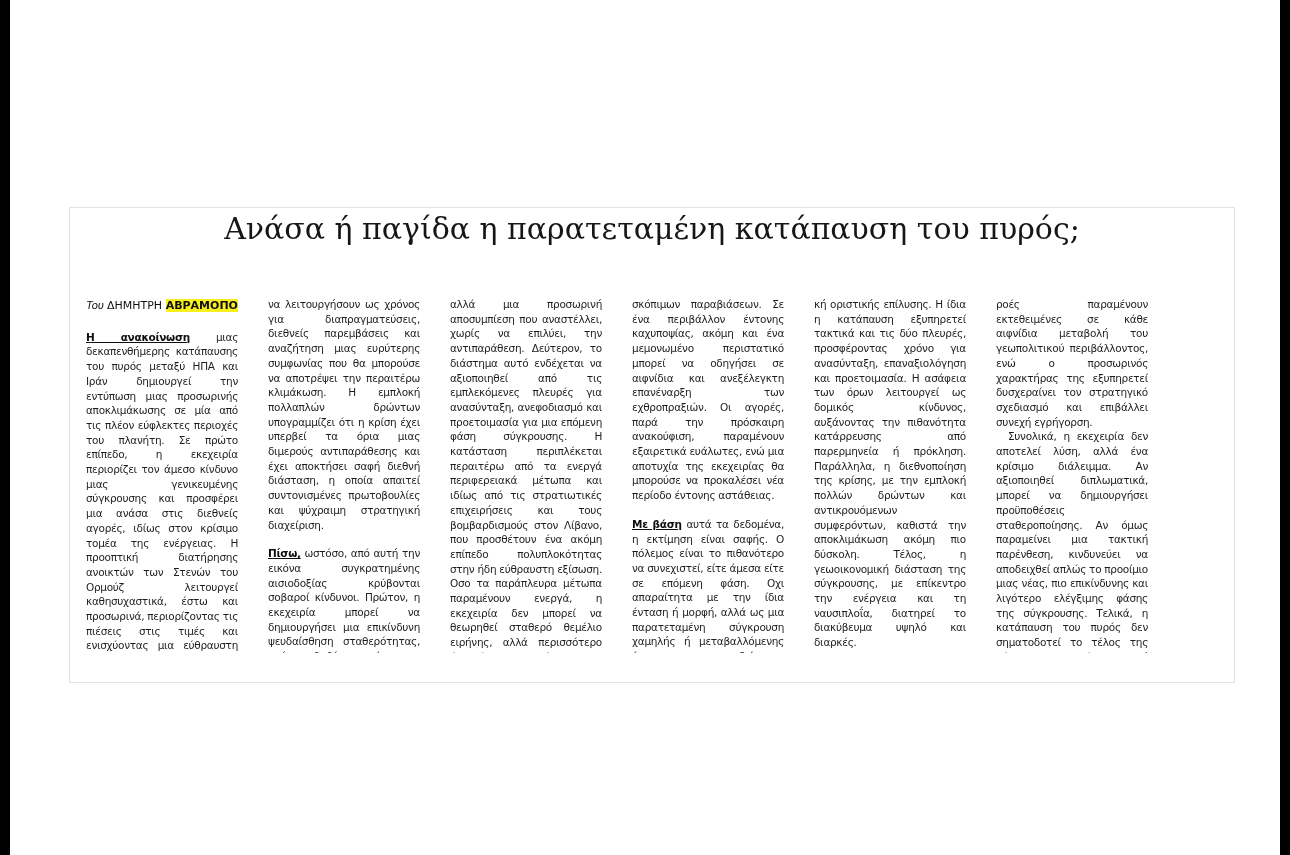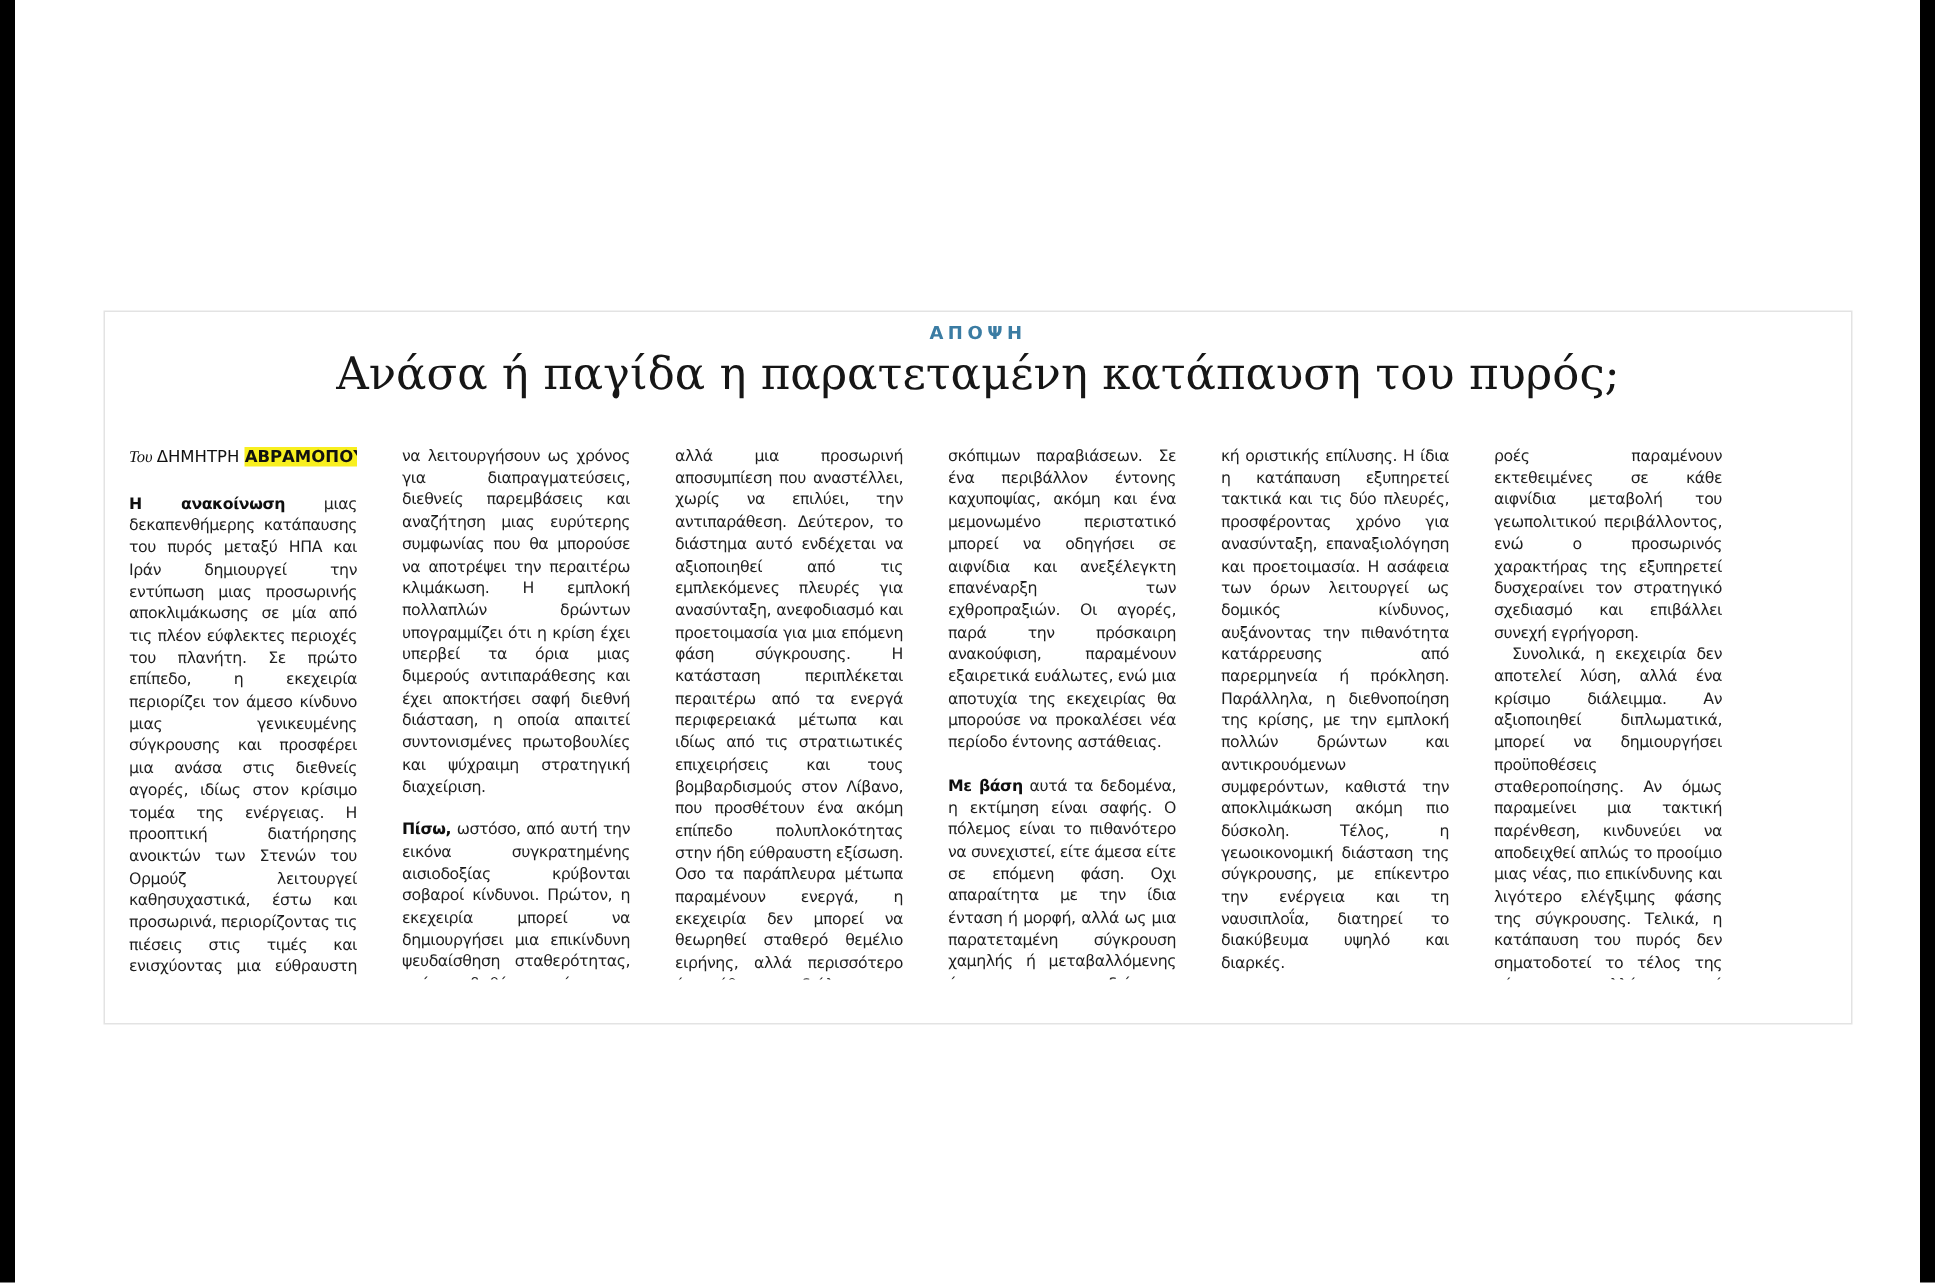--- a/index.html
+++ b/index.html
@@ -27,39 +27,38 @@
   }
   .col{
     width:152px;height:356px;overflow:hidden;
     font-size:10.5px;line-height:14.7px;letter-spacing:-0.3px;
     text-align:justify;color:#1e1e1e;
     hyphens:auto;-webkit-hyphens:auto;
   }
   .col p{margin:0;}
   .col p.gap{margin-top:14px;}
   .col p.indent{text-indent:12px;}
-  .col strong{color:#0f0f0f;}
+  .col strong{color:#0f0f0f;text-decoration:underline;}
   .byline{
     margin:1px 0 16px 0;font-size:11px;letter-spacing:0;color:#111;
     text-align:left;white-space:nowrap;
   }
-  .byline .prefix{font-family:Liberation Serif, serif;font-style:italic;font-weight:normal;}
+  .byline .prefix{font-family:Liberation Sans, sans-serif;font-style:italic;font-weight:normal;}
   .byline .name{font-weight:normal;}
   .hl{background:#f8ef1f;}
   .byline .hl{font-weight:bold;}
 </style>
 </head>
 <body>
 
 <div style="width:100%;height:100%;position:relative;">
   <div class="bar left"></div>
   <div class="bar right"></div>
 
   <div class="article-box">
-    <div class="kicker">ΑΠΟΨΗ</div>
     <h1 class="title">Ανάσα ή παγίδα η παρατεταμένη κατάπαυση του πυρός;</h1>
     <div class="columns" id="columns">
         <div class="col" lang="el">
           <div class="byline"><span class="prefix">Του </span><span class="name">ΔΗΜΗΤΡΗ </span><span class="hl">ΑΒΡΑΜΟΠΟΥΛΟΥ*</span></div>
           <p><strong>Η ανακοίνωση</strong><span> μιας δεκαπενθήμερης κατάπαυσης του πυρός μεταξύ ΗΠΑ και Ιράν δημιουργεί την εντύπωση μιας προσωρινής αποκλιμάκωσης σε μία από τις πλέον εύφλεκτες περιοχές του πλανήτη. Σε πρώτο επίπεδο, η εκεχειρία περιορίζει τον άμεσο κίνδυνο μιας γενικευμένης σύγκρουσης και προσφέρει μια ανάσα στις διεθνείς αγορές, ιδίως στον κρίσιμο τομέα της ενέργειας. Η προοπτική διατήρησης ανοικτών των Στενών του Ορμούζ λειτουργεί καθησυχαστικά, έστω και προσωρινά, περιορίζοντας τις πιέσεις στις τιμές και ενισχύοντας μια εύθραυστη αίσθηση σταθερότητας στο παγκόσμιο ενεργειακό σύστημα. Ταυτόχρονα δημιουργείται ένα πολύτιμο, αλλά εξαιρετικά περιορισμένο παράθυρο διπλωματίας. Οι δεκατέσσερις ημέρες μπορούν</span></p>
         </div>
         <div class="col" lang="el">
           <p><span>να λειτουργήσουν ως χρόνος για διαπραγματεύσεις, διεθνείς παρεμβάσεις και αναζήτηση μιας ευρύτερης συμφωνίας που θα μπορούσε να αποτρέψει την περαιτέρω κλιμάκωση. Η εμπλοκή πολλαπλών δρώντων υπογραμμίζει ότι η κρίση έχει υπερβεί τα όρια μιας διμερούς αντιπαράθεσης και έχει αποκτήσει σαφή διεθνή διάσταση, η οποία απαιτεί συντονισμένες πρωτοβουλίες και ψύχραιμη στρατηγική διαχείριση.</span></p>
           <p class="gap "><strong>Πίσω,</strong><span> ωστόσο, από αυτή την εικόνα συγκρατημένης αισιοδοξίας κρύβονται σοβαροί κίνδυνοι. Πρώτον, η εκεχειρία μπορεί να δημιουργήσει μια επικίνδυνη ψευδαίσθηση σταθερότητας, ενώ τα βαθύτερα αίτια της σύγκρουσης παραμένουν άλυτα. Δεν υπάρχει ακόμη ουσιαστική πολιτική συμφωνία που να αντιμετωπίζει τις ρίζες της κρίσης,</span></p>
         </div>

